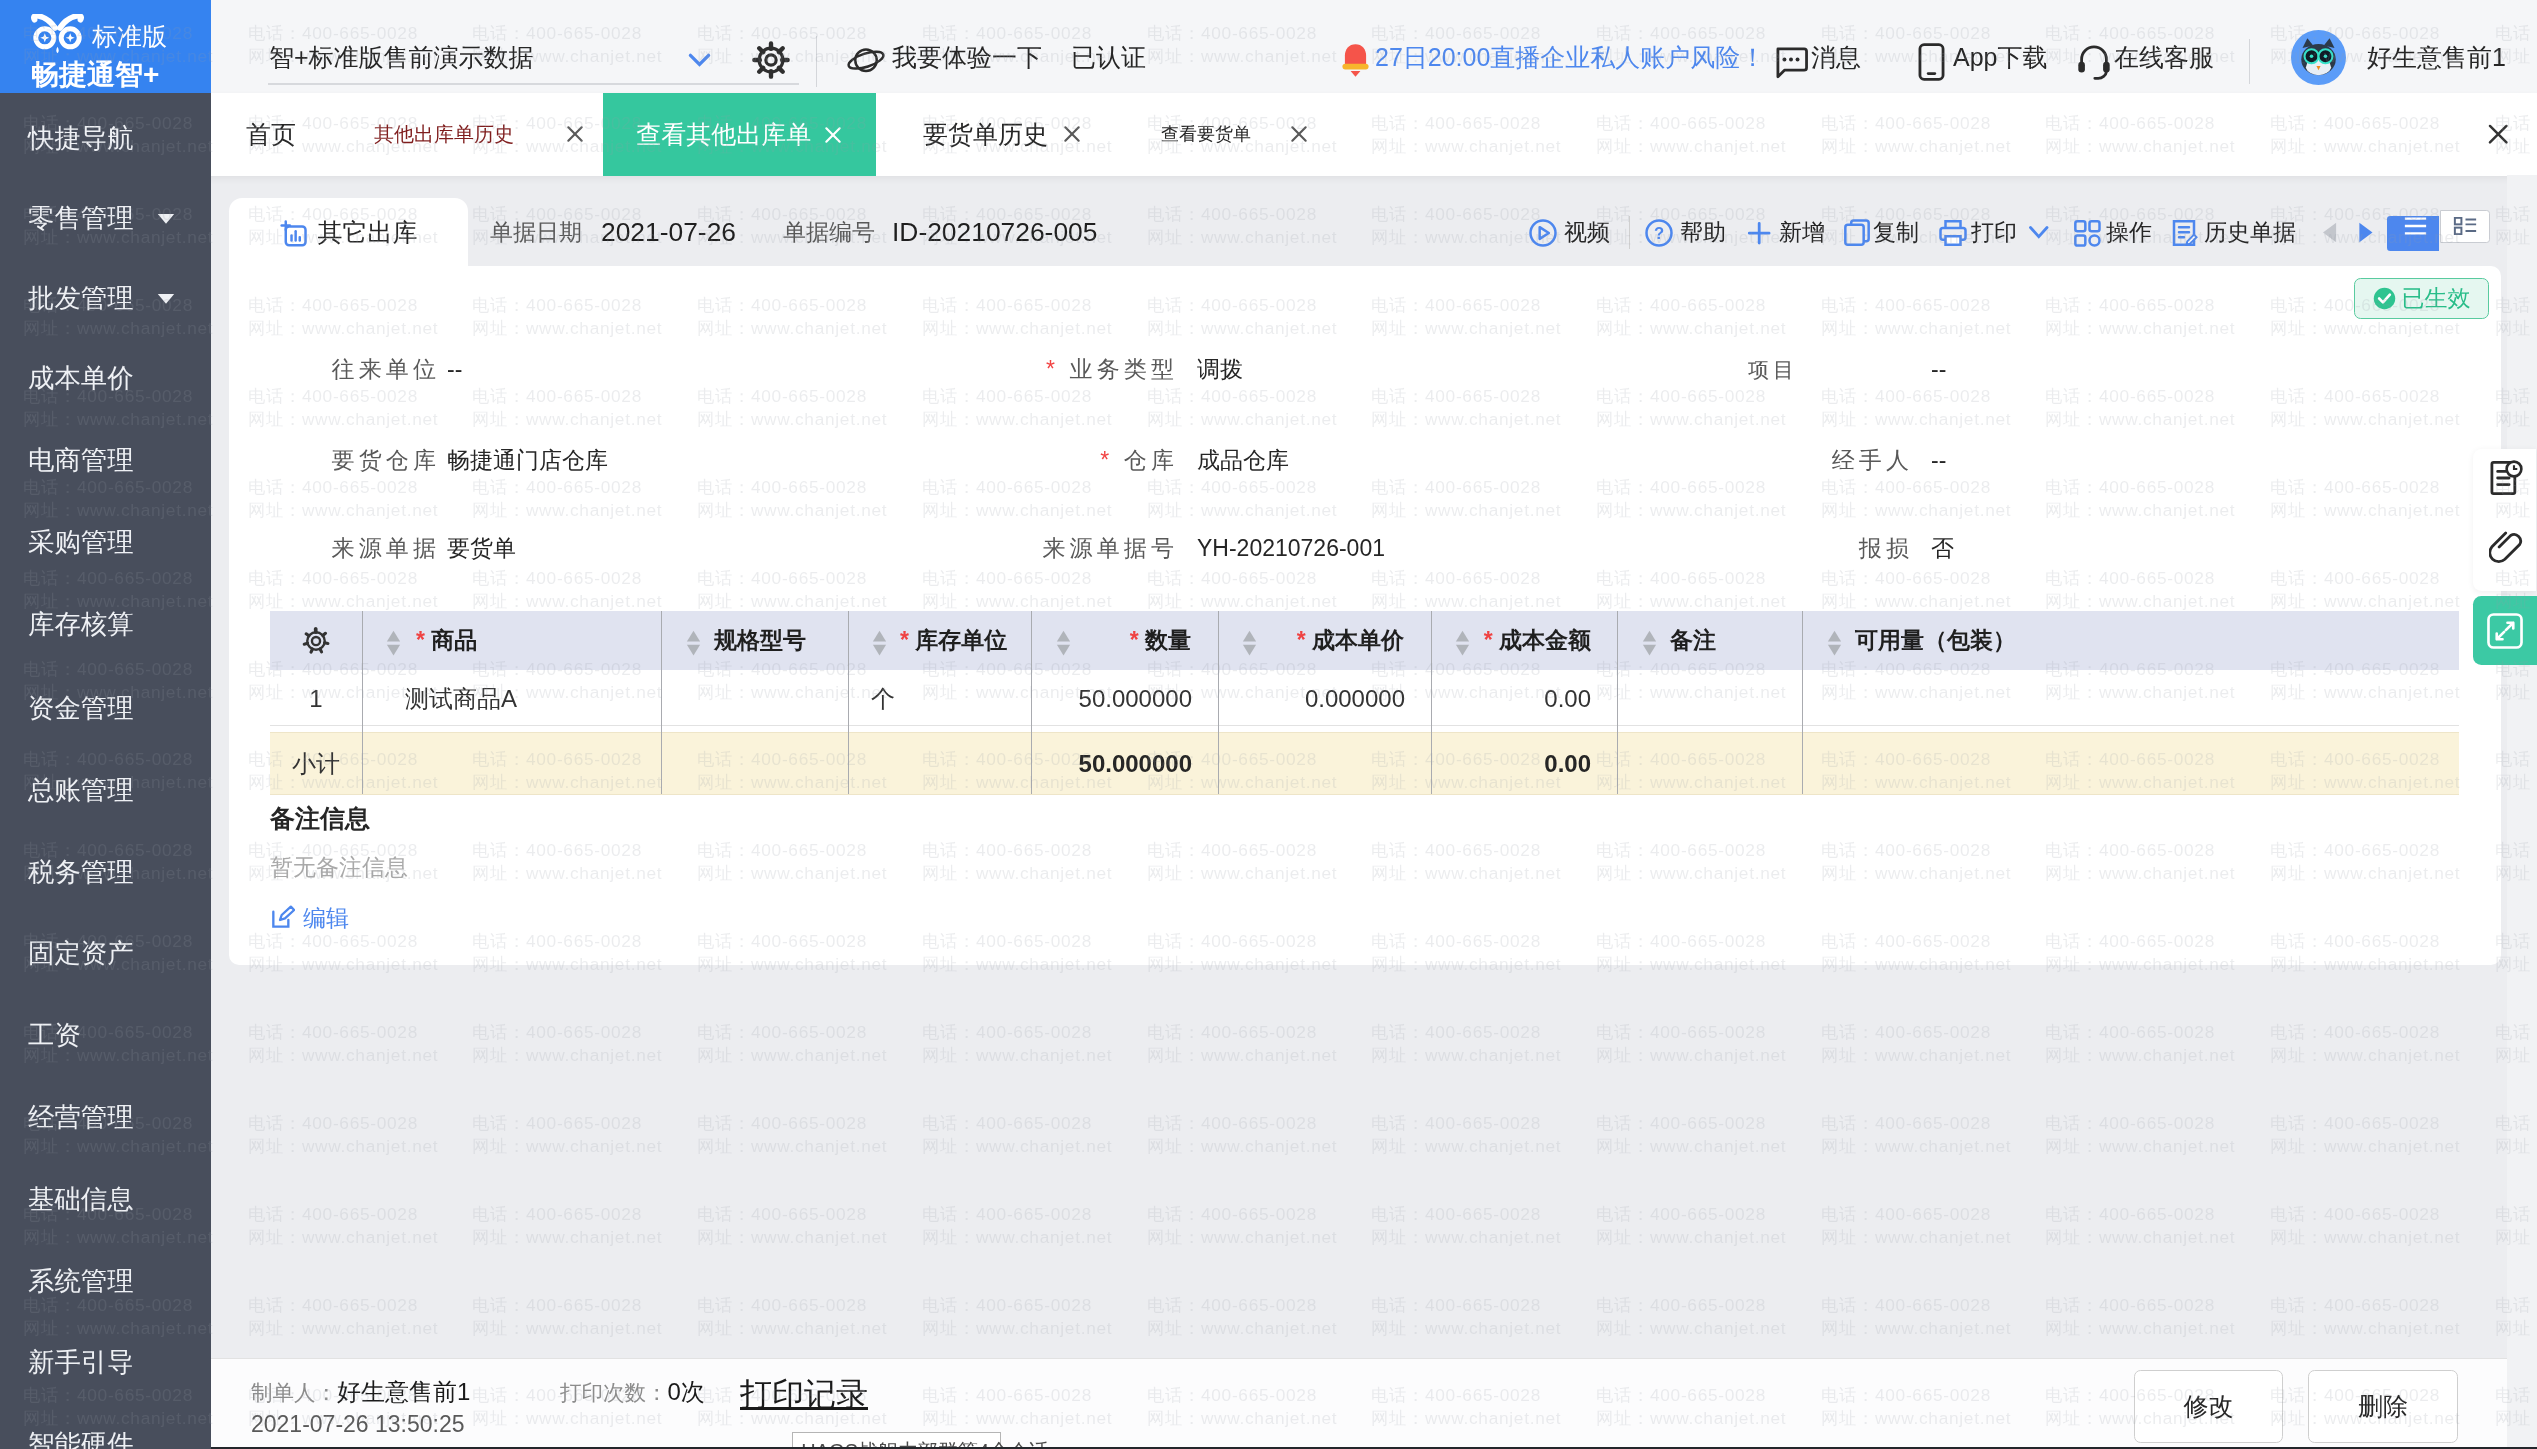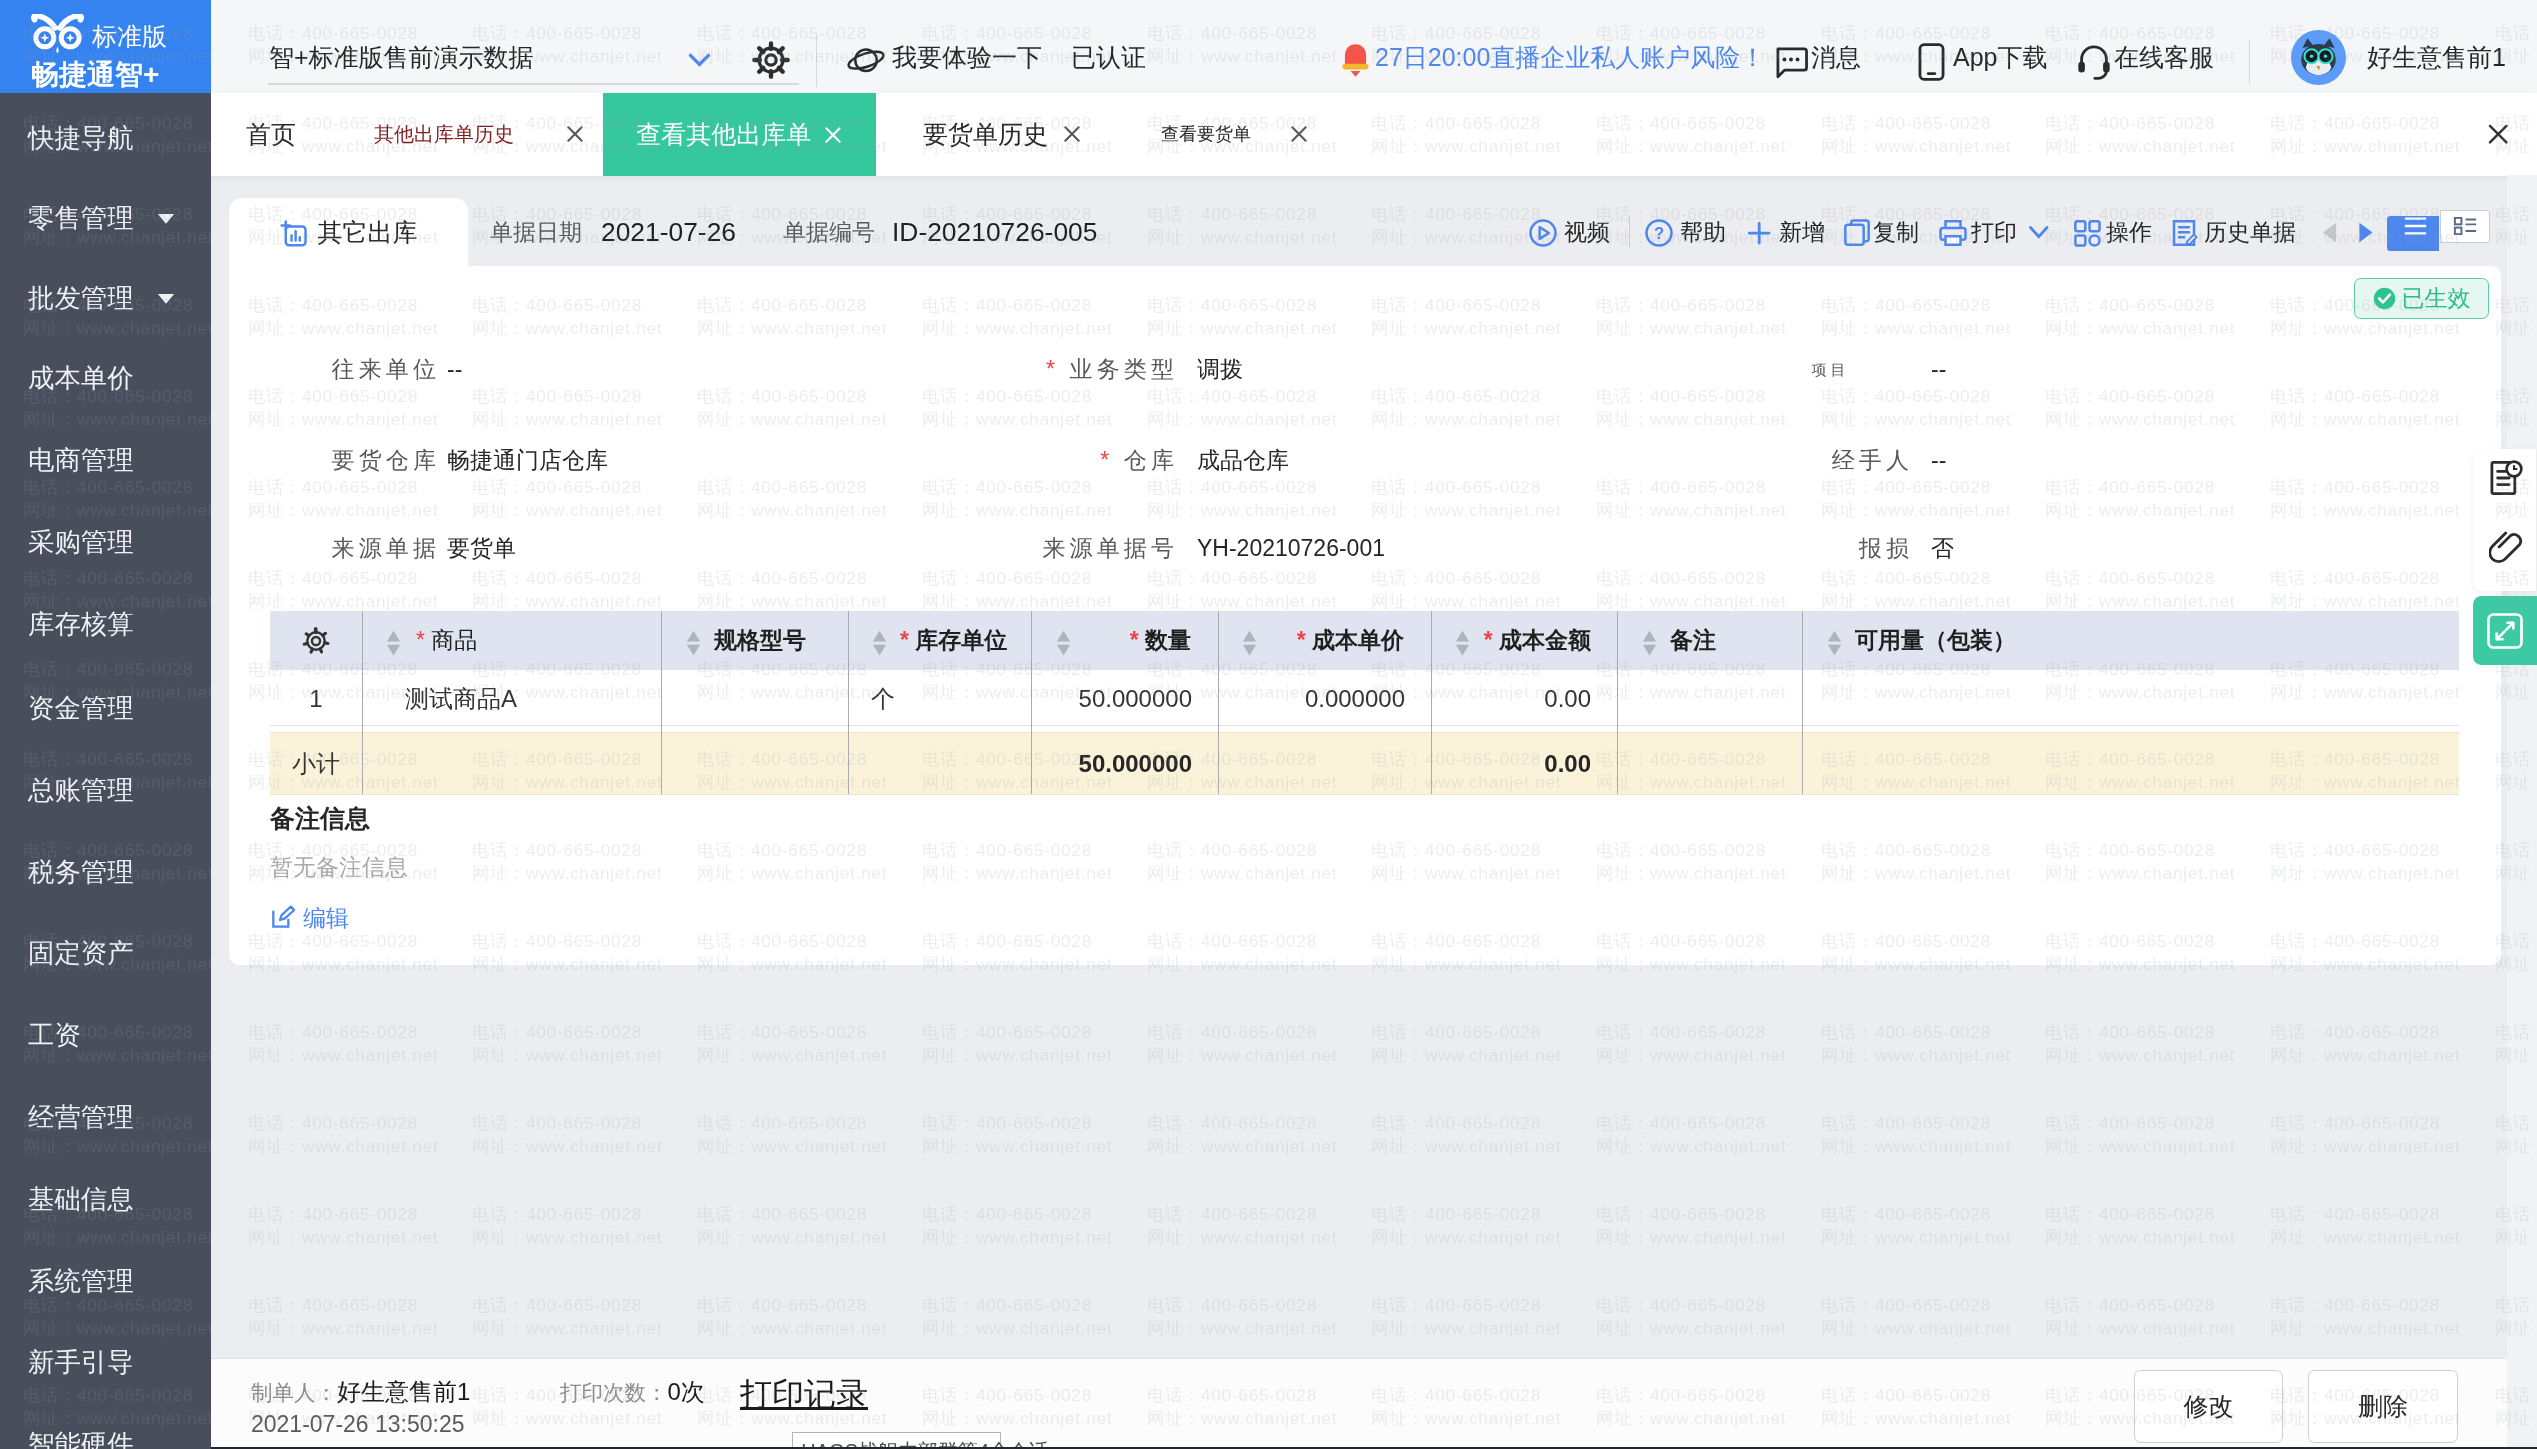--- a/index.html
+++ b/index.html
@@ -157,21 +157,21 @@
   </svg>
 <div class="ab" style="left:229px;top:266px;width:2272px;height:699px;background:#fff;border-radius:0 10px 10px 10px"></div>
 <div class="ab" style="left:2354px;top:278px;width:135px;height:41px;background:#e5f7f0;border:1.2px solid #59cb9f;border-radius:6.6px;display:flex;align-items:center;justify-content:center;font-size:23px;color:#29bd89"><svg width="23" height="23" viewBox="0 0 30 30" style="margin-right:5.8px">
       <circle cx="15" cy="15" r="14" fill="#2ec490"></circle>
       <path d="M8 15 L13 20 L22 10" fill="none" stroke="#fff" stroke-width="3.4" stroke-linecap="round" stroke-linejoin="round"></path>
     </svg>已生效</div>
 <div class="ab" style="left:275px;top:335px;width:165px;height:69px;line-height:69px;font-size:23px;color:#595959;text-align:right;letter-spacing:4.1px">往来单位</div>
 <div class="ab" style="left:447px;top:335px;height:69px;line-height:69px;font-size:23px;color:#262626">--</div>
 <div class="ab" style="left:848px;top:335px;width:330px;height:69px;line-height:69px;font-size:23px;color:#595959;text-align:right;letter-spacing:4.1px"><span style="color:#f24444">* </span>业务类型</div>
 <div class="ab" style="left:1197px;top:335px;height:69px;line-height:69px;font-size:23px;color:#262626">调拨</div>
-<div class="ab" style="left:1748px;top:335px;width:165px;height:69px;line-height:69px;font-size:15px;color:#595959;text-align:center;letter-spacing:4.1px">项目</div>
+<div class="ab" style="left:1748px;top:335px;width:165px;height:69px;line-height:69px;font-size:21px;color:#595959;text-align:left;letter-spacing:4.1px">项目</div>
 <div class="ab" style="left:1931px;top:335px;height:69px;line-height:69px;font-size:23px;color:#262626">--</div>
 <div class="ab" style="left:275px;top:426px;width:165px;height:69px;line-height:69px;font-size:23px;color:#595959;text-align:right;letter-spacing:4.1px">要货仓库</div>
 <div class="ab" style="left:447px;top:426px;height:69px;line-height:69px;font-size:23px;color:#262626">畅捷通门店仓库</div>
 <div class="ab" style="left:848px;top:426px;width:330px;height:69px;line-height:69px;font-size:23px;color:#595959;text-align:right;letter-spacing:4.1px"><span style="color:#f24444">* </span>仓库</div>
 <div class="ab" style="left:1197px;top:426px;height:69px;line-height:69px;font-size:23px;color:#262626">成品仓库</div>
 <div class="ab" style="left:1748px;top:426px;width:165px;height:69px;line-height:69px;font-size:23px;color:#595959;text-align:right;letter-spacing:4.1px">经手人</div>
 <div class="ab" style="left:1931px;top:426px;height:69px;line-height:69px;font-size:23px;color:#262626">--</div>
 <div class="ab" style="left:275px;top:514px;width:165px;height:69px;line-height:69px;font-size:23px;color:#595959;text-align:right;letter-spacing:4.1px">来源单据</div>
 <div class="ab" style="left:447px;top:514px;height:69px;line-height:69px;font-size:23px;color:#262626">要货单</div>
 <div class="ab" style="left:848px;top:514px;width:330px;height:69px;line-height:69px;font-size:23px;color:#595959;text-align:right;letter-spacing:4.1px">来源单据号</div>
@@ -198,21 +198,21 @@
     <line x1="24" y1="4.5" x2="24" y2="10" stroke="#333" stroke-width="5" stroke-linecap="round" transform="rotate(255 24 24)"></line>
     <line x1="24" y1="4.5" x2="24" y2="10" stroke="#333" stroke-width="5" stroke-linecap="round" transform="rotate(306 24 24)"></line>
     <line x1="24" y1="4.5" x2="24" y2="10" stroke="#333" stroke-width="5" stroke-linecap="round" transform="rotate(357 24 24)"></line>
     <circle cx="24" cy="24" r="14" fill="none" stroke="#333" stroke-width="3.8"></circle>
     <circle cx="24" cy="24" r="6.5" fill="none" stroke="#333" stroke-width="3.8"></circle>
   </svg>
 <svg style="position:absolute;left:386px;top:630px" width="15" height="26.4" viewBox="0 0 18 32">
     <path d="M9 1 L17 14 L1 14 Z" fill="#b0b4ba"></path>
     <path d="M9 31 L17 18 L1 18 Z" fill="#b0b4ba"></path>
   </svg>
-<div class="ab" style="left:416px;top:611px;height:59px;line-height:59px;font-size:23px;font-weight:normal;color:#1f1f1f"><span style="color:#ef4242">* </span>商品</div>
+<div class="ab" style="left:416px;top:611px;height:59px;line-height:59px;font-size:23px;font-weight:bold;color:#1f1f1f"><span style="color:#ef4242">* </span>商品</div>
 <svg style="position:absolute;left:686px;top:630px" width="15" height="26.4" viewBox="0 0 18 32">
     <path d="M9 1 L17 14 L1 14 Z" fill="#b0b4ba"></path>
     <path d="M9 31 L17 18 L1 18 Z" fill="#b0b4ba"></path>
   </svg>
 <div class="ab" style="left:714px;top:611px;height:59px;line-height:59px;font-size:23px;font-weight:bold;color:#1f1f1f">规格型号</div>
 <svg style="position:absolute;left:872px;top:630px" width="15" height="26.4" viewBox="0 0 18 32">
     <path d="M9 1 L17 14 L1 14 Z" fill="#b0b4ba"></path>
     <path d="M9 31 L17 18 L1 18 Z" fill="#b0b4ba"></path>
   </svg>
 <div class="ab" style="left:900px;top:611px;height:59px;line-height:59px;font-size:23px;font-weight:bold;color:#1f1f1f"><span style="color:#ef4242">* </span>库存单位</div>

